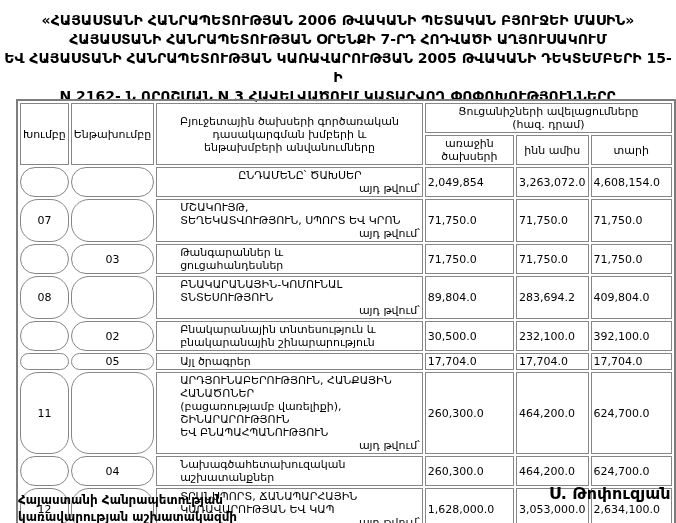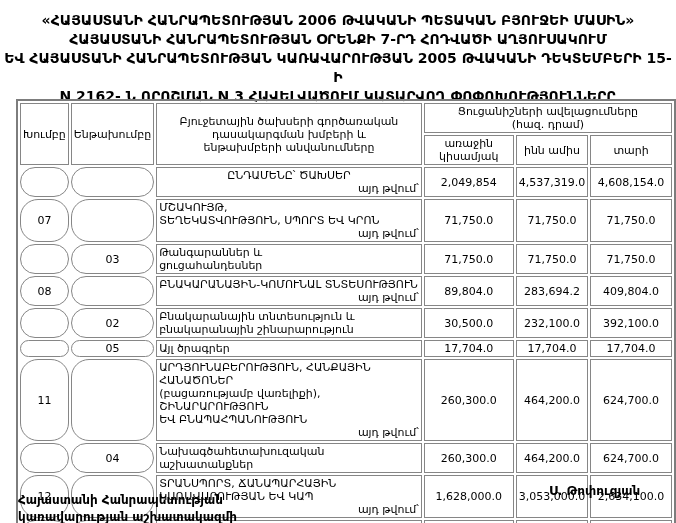--- a/index.html
+++ b/index.html
@@ -20,32 +20,32 @@
     font-weight:normal;
     font-size:11px;
     line-height:13px;
     padding:1px 2px;
     vertical-align:middle;
     overflow:hidden;
   }
   th.hdr{text-align:center;white-space:pre-line;}
   td.code{text-align:center;font-size:11px;border-radius:18px;}
   td.name{text-align:left;}
-  td.name .nm{white-space:pre-line;text-align:left;}
+  td.name .nm{white-space:pre-line;text-align:left;margin-left:21px;}
   td.name .nm.ctr{text-align:center;}
   td.name .sub{text-align:right;}
-  td.val{text-align:center;font-size:10.5px;padding:1px 0;}
+  td.val{text-align:left;font-size:10.5px;padding:1px 0;}
   .footer-left{
     position:absolute;left:18px;top:492px;
     font-weight:bold;font-size:12px;line-height:17px;
     white-space:pre-line;
   }
   .footer-right{
     position:absolute;left:549px;top:484px;
-    font-weight:bold;font-size:12px;
+    font-weight:bold;font-size:16px;
   }
 </style>
 </head>
 <body>
 
 <div class="title">«ՀԱՅԱՍՏԱՆԻ ՀԱՆՐԱՊԵՏՈՒԹՅԱՆ 2006 ԹՎԱԿԱՆԻ ՊԵՏԱԿԱՆ ԲՅՈՒՋԵԻ ՄԱՍԻՆ»
 ՀԱՅԱՍՏԱՆԻ ՀԱՆՐԱՊԵՏՈՒԹՅԱՆ ՕՐԵՆՔԻ 7-ՐԴ ՀՈԴՎԱԾԻ ԱՂՅՈՒՍԱԿՈՒՄ
 ԵՎ ՀԱՅԱՍՏԱՆԻ ՀԱՆՐԱՊԵՏՈՒԹՅԱՆ ԿԱՌԱՎԱՐՈՒԹՅԱՆ 2005 ԹՎԱԿԱՆԻ ԴԵԿՏԵՄԲԵՐԻ 15-Ի
 N 2162- Ն ՈՐՈՇՄԱՆ N 3 ՀԱՎԵԼՎԱԾՈՒՄ ԿԱՏԱՐՎՈՂ ՓՈՓՈԽՈՒԹՅՈՒՆՆԵՐԸ</div>
 
@@ -62,35 +62,35 @@
     <tr>
       <th class="hdr" rowspan="2">Խումբը</th>
       <th class="hdr" rowspan="2">Ենթախումբը</th>
       <th class="hdr" rowspan="2">Բյուջետային ծախսերի գործառական
 դասակարգման խմբերի և
 ենթախմբերի անվանումները</th>
       <th class="hdr" colspan="3">Ցուցանիշների ավելացումները
 (հազ. դրամ)</th>
     </tr>
     <tr>
-      <th class="hdr">առաջին կիսամյակ</th>
+      <th class="hdr">առաջին ծախսերի</th>
       <th class="hdr">ինն ամիս</th>
       <th class="hdr">տարի</th>
     </tr>
   </thead>
   <tbody id="table-body">
       <tr>
         <td class="code"></td>
         <td class="code"></td>
         <td class="name">
           <div class="nm ctr">ԸՆԴԱՄԵՆԸ՝ ԾԱԽՍԵՐ</div>
           <div class="sub">այդ թվում՝</div>
         </td>
         <td class="val">2,049,854</td>
-        <td class="val">4,537,319.0</td>
+        <td class="val">3,263,072.0</td>
         <td class="val">4,608,154.0</td>
       </tr>
       <tr>
         <td class="code">07</td>
         <td class="code"></td>
         <td class="name">
           <div class="nm">ՄՇԱԿՈՒՅԹ,
 ՏԵՂԵԿԱՏՎՈՒԹՅՈՒՆ, ՍՊՈՐՏ ԵՎ ԿՐՈՆ</div>
           <div class="sub">այդ թվում՝</div>
         </td>

